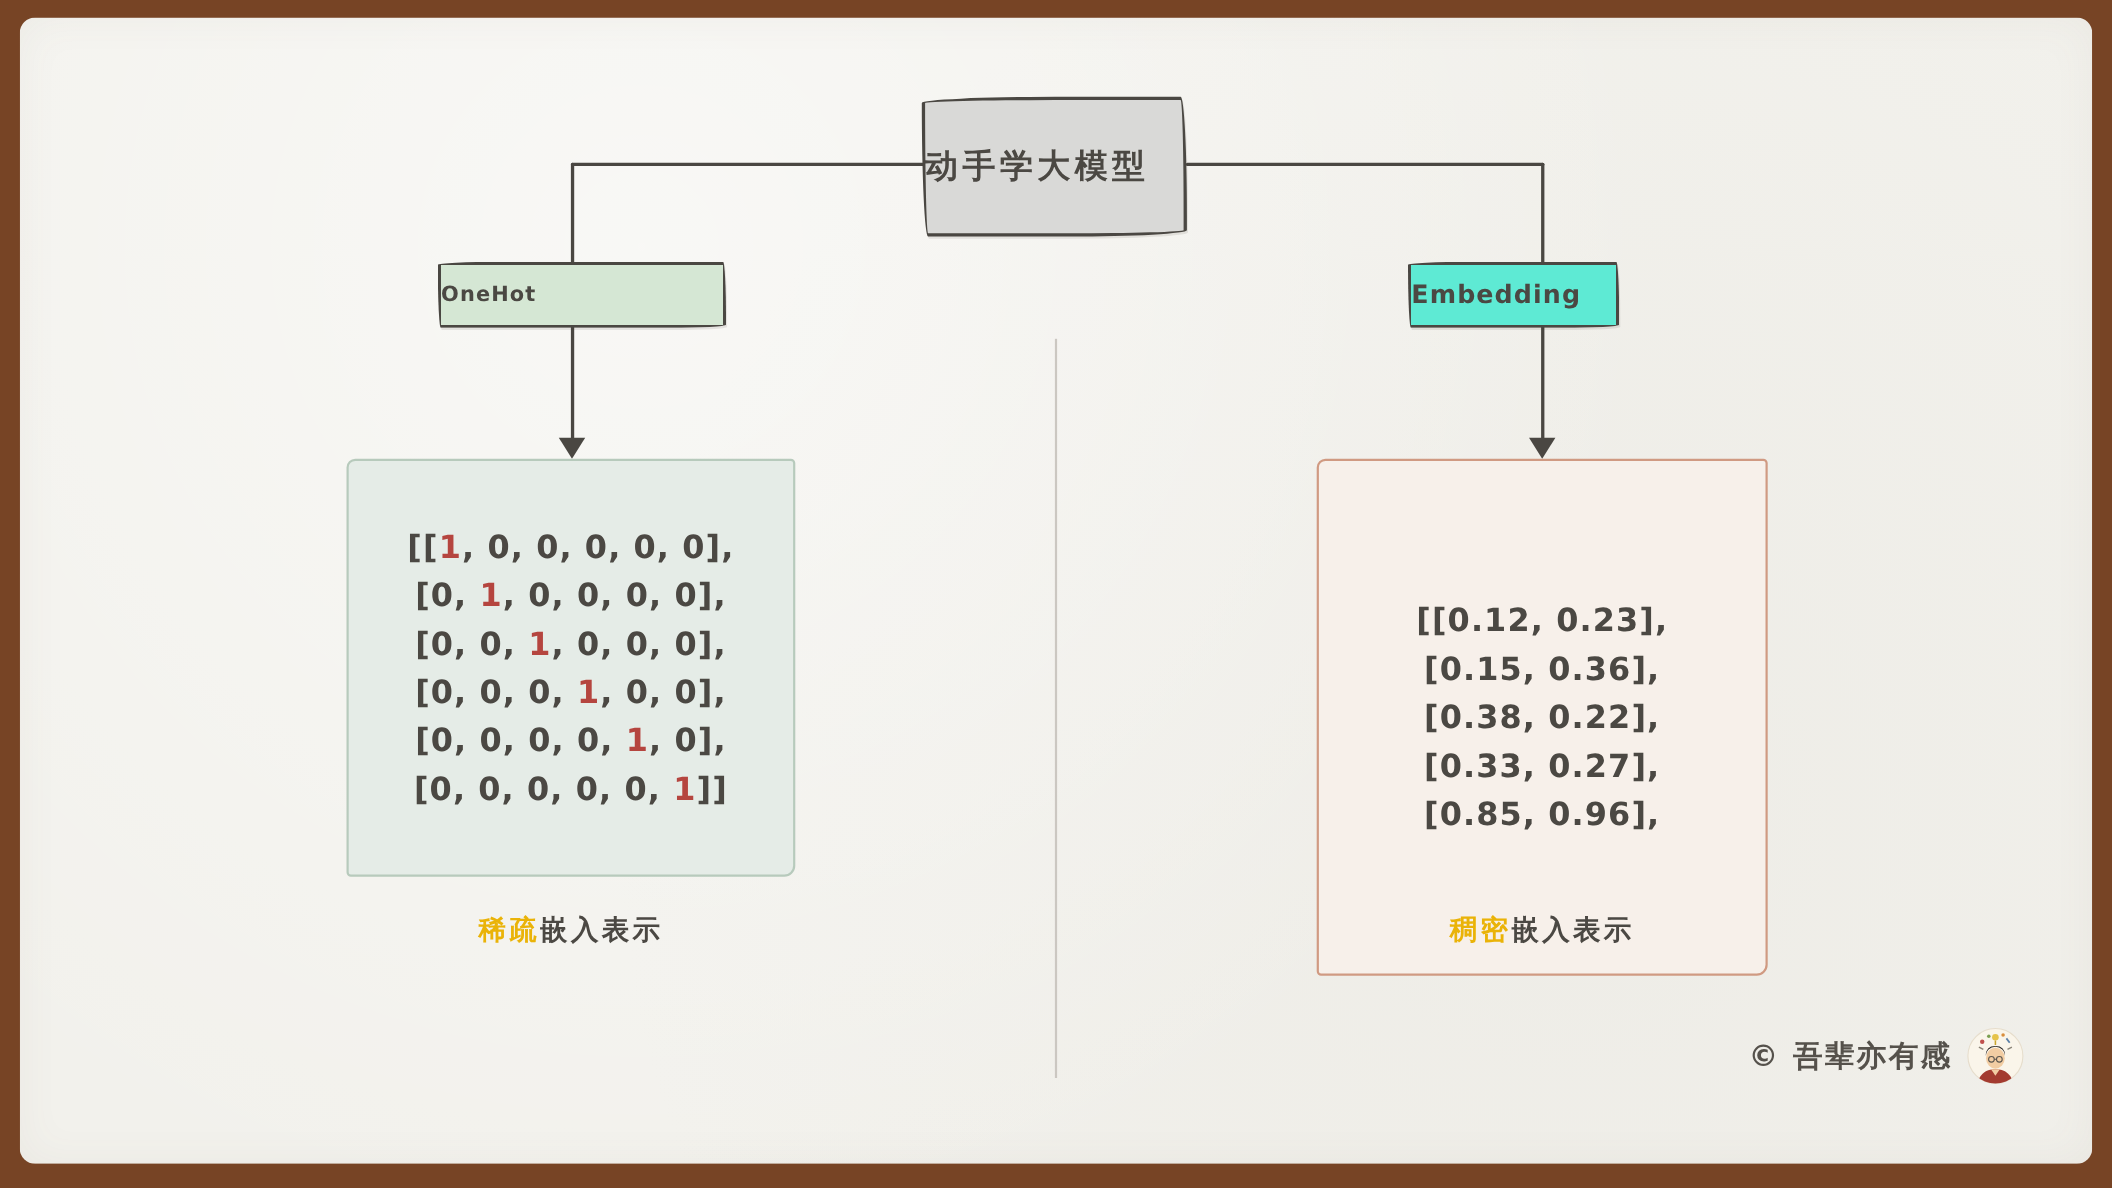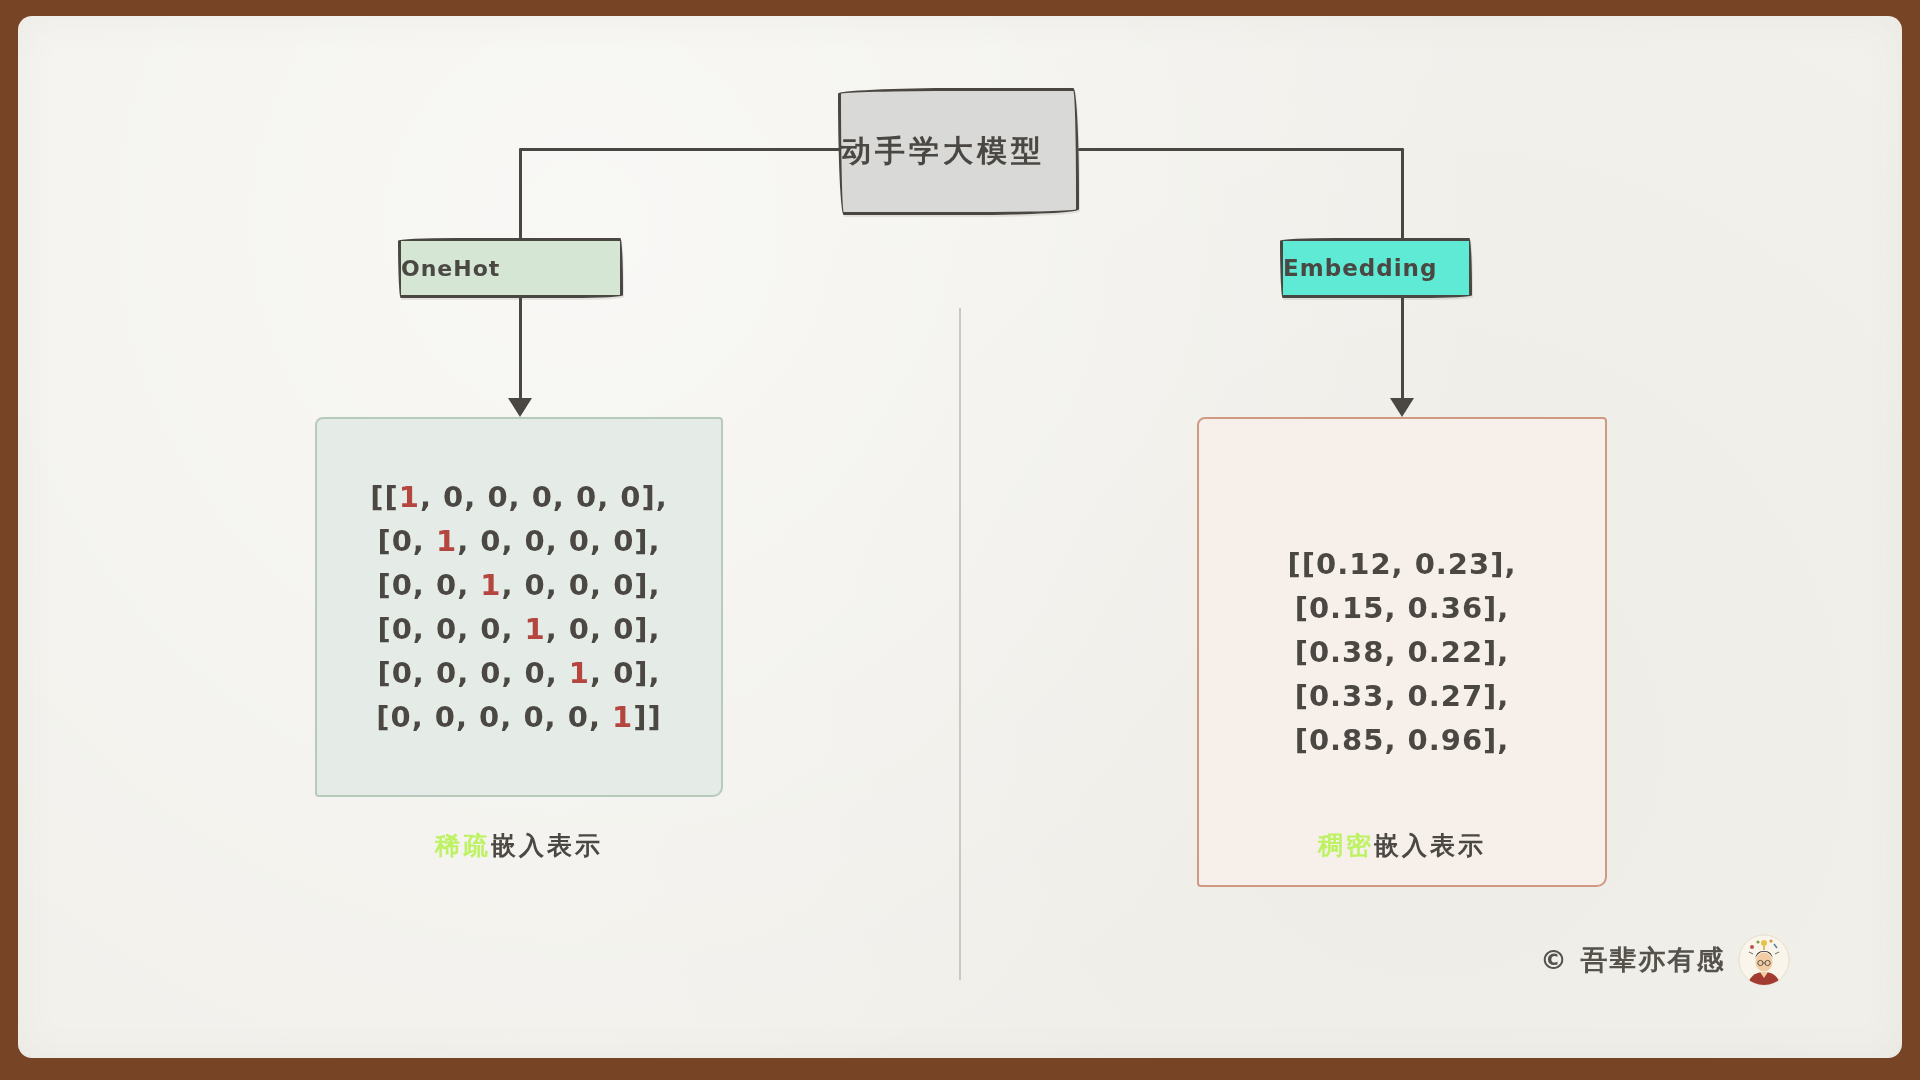--- a/index.html
+++ b/index.html
@@ -54,23 +54,23 @@
   }
   .root-node {
     left: 838px; top: 88px;
     width: 241px; height: 127px;
     background: #d9d9d7;
     font-size: 30px;
     letter-spacing: 4px;
   }
   .onehot-node {
     left: 398px; top: 238px;
-    width: 225px; height: 60px;
+    width: 262px; height: 60px;
     background: #d5e7d4;
-    font-size: 22px;
+    font-size: 19px;
     letter-spacing: 1px;
   }
   .embedding-node {
     left: 1280px; top: 238px;
     width: 192px; height: 60px;
     background: #5eead4;
     font-size: 23px;
     letter-spacing: 1px;
   }
 
@@ -115,38 +115,39 @@
     height: 34px;
     text-align: center;
     font-size: 25px;
     font-weight: bold;
     color: #4b4843;
     letter-spacing: 3px;
     z-index: 2;
   }
   .caption-left  { left: 315px;  width: 408px; }
   .caption-right { left: 1197px; width: 410px; }
-  .caption .hl { color: #bef264; }
+  .caption .hl { color: #eab308; }
 
   
   .divider {
     position: absolute;
     left: 959px; top: 308px;
     width: 2px; height: 672px;
     background: #cbc7c1;
     z-index: 0;
   }
 
   
   .watermark {
     position: absolute;
     left: 1540px; top: 932px;
     width: 300px; height: 56px;
     display: flex;
     align-items: center;
+    justify-content: flex-end;
     gap: 13px;
     z-index: 2;
   }
   .watermark-text {
     font-size: 27px;
     font-weight: bold;
     color: #55514b;
     letter-spacing: 2px;
     white-space: nowrap;
   }

